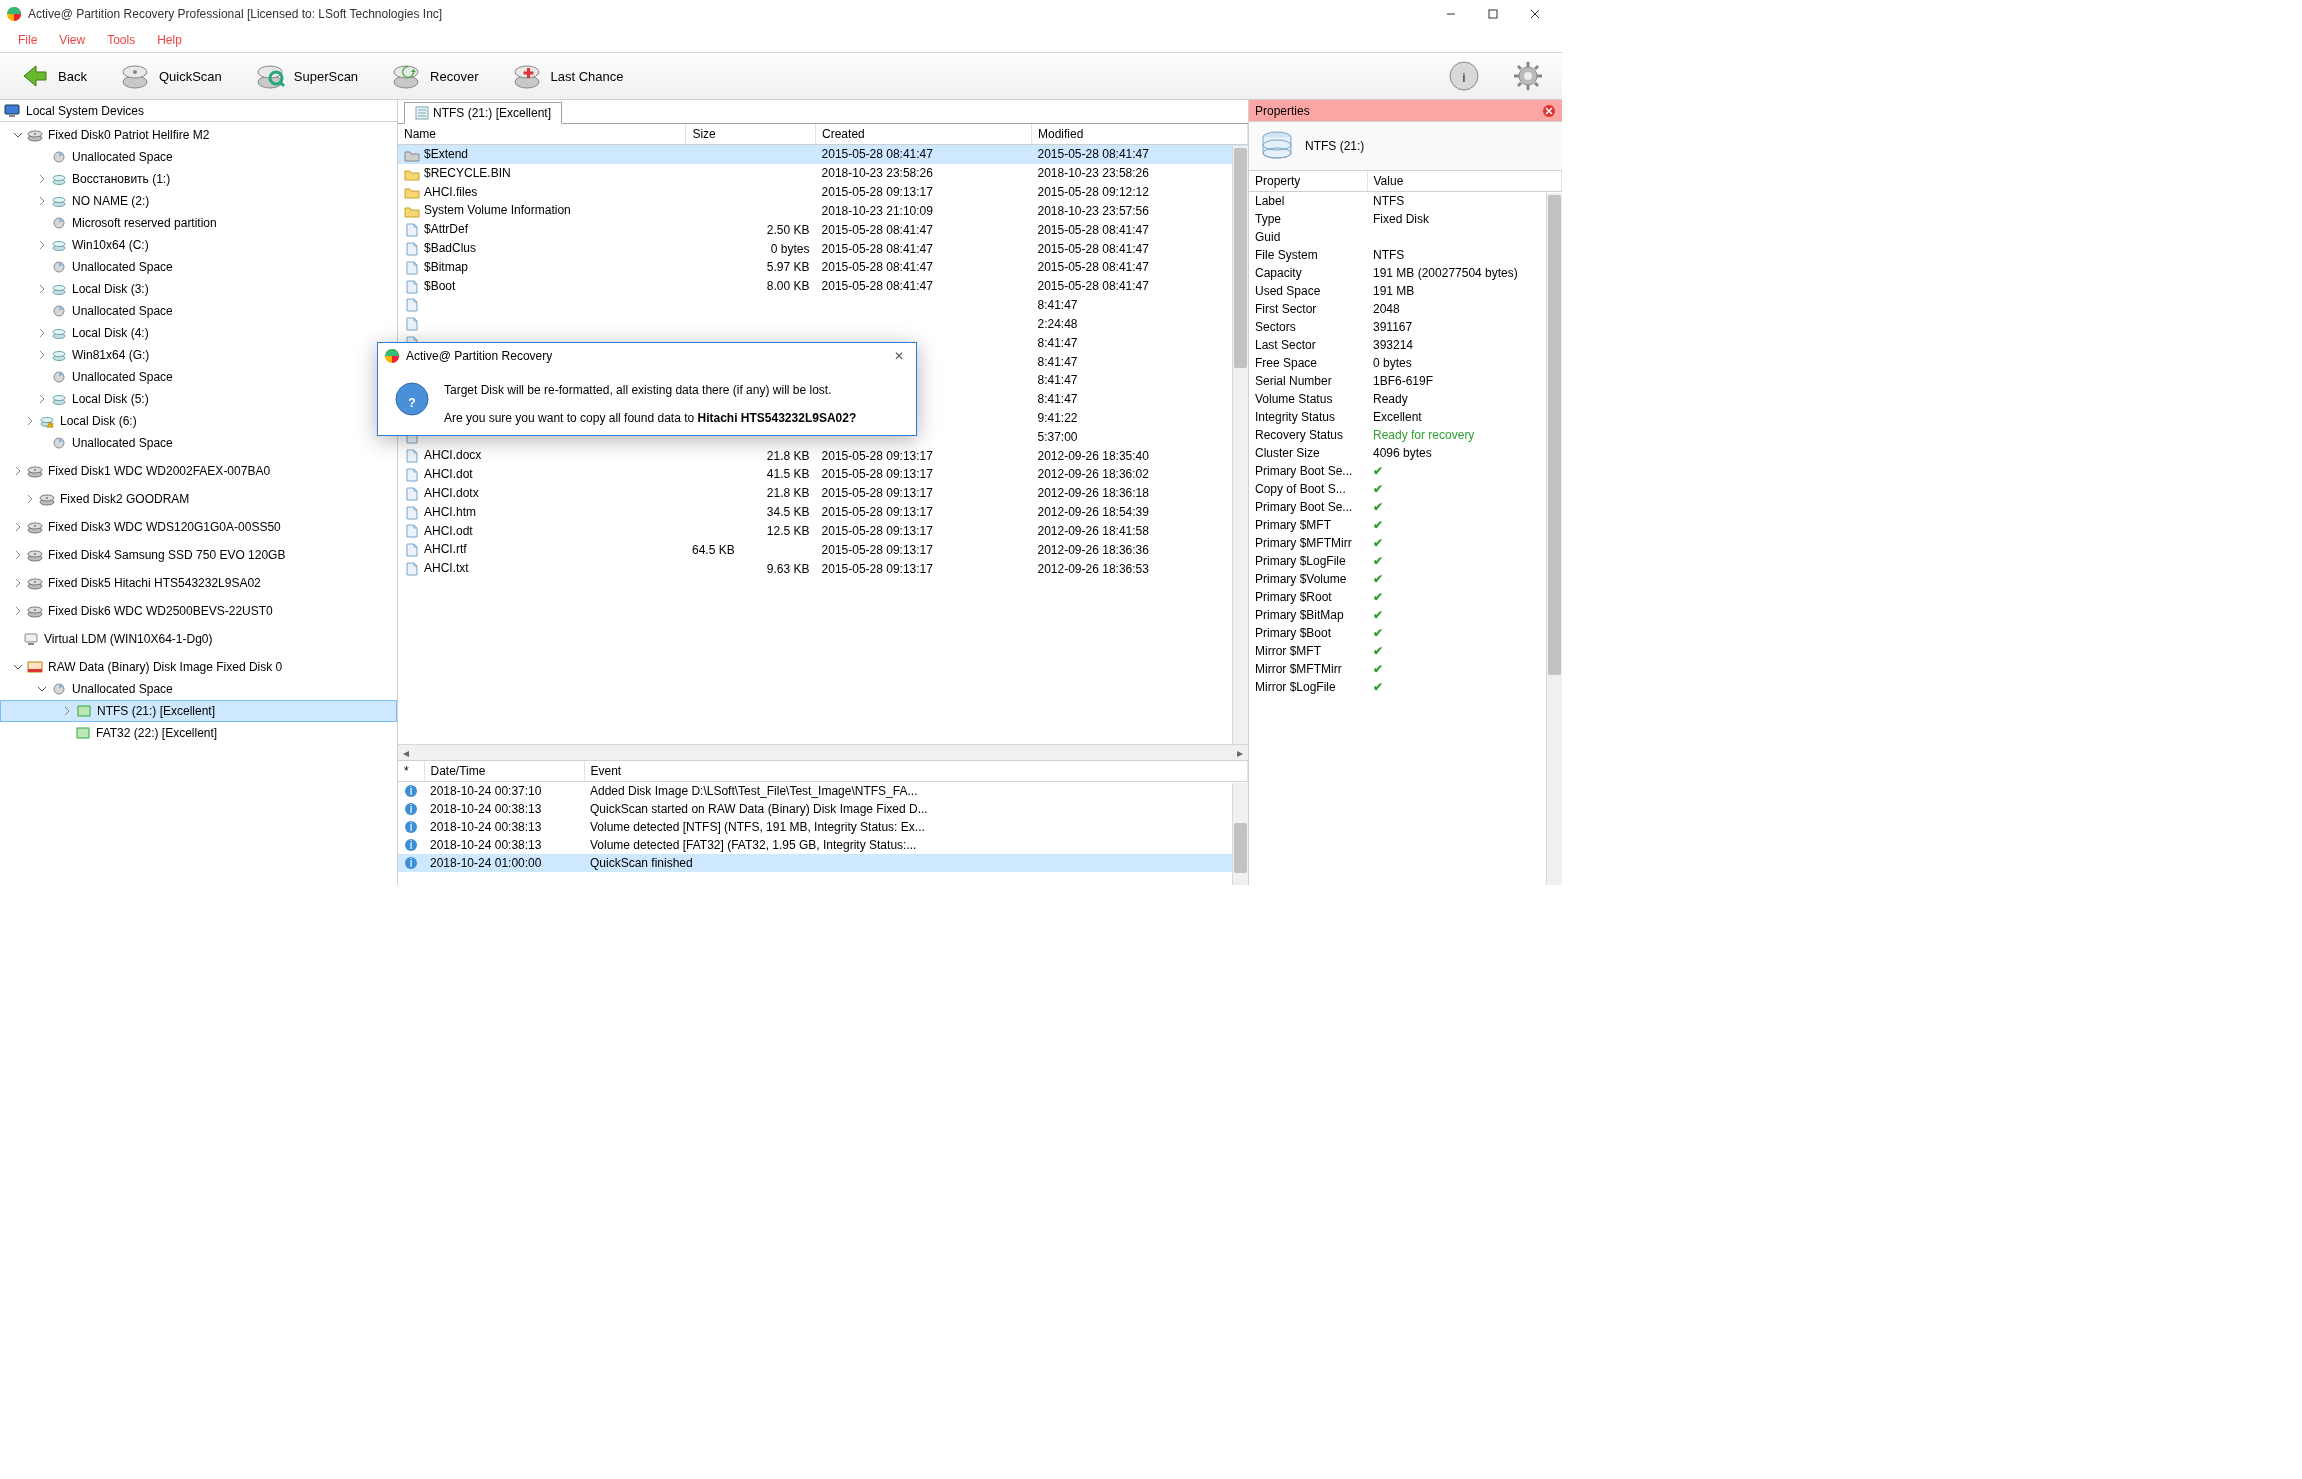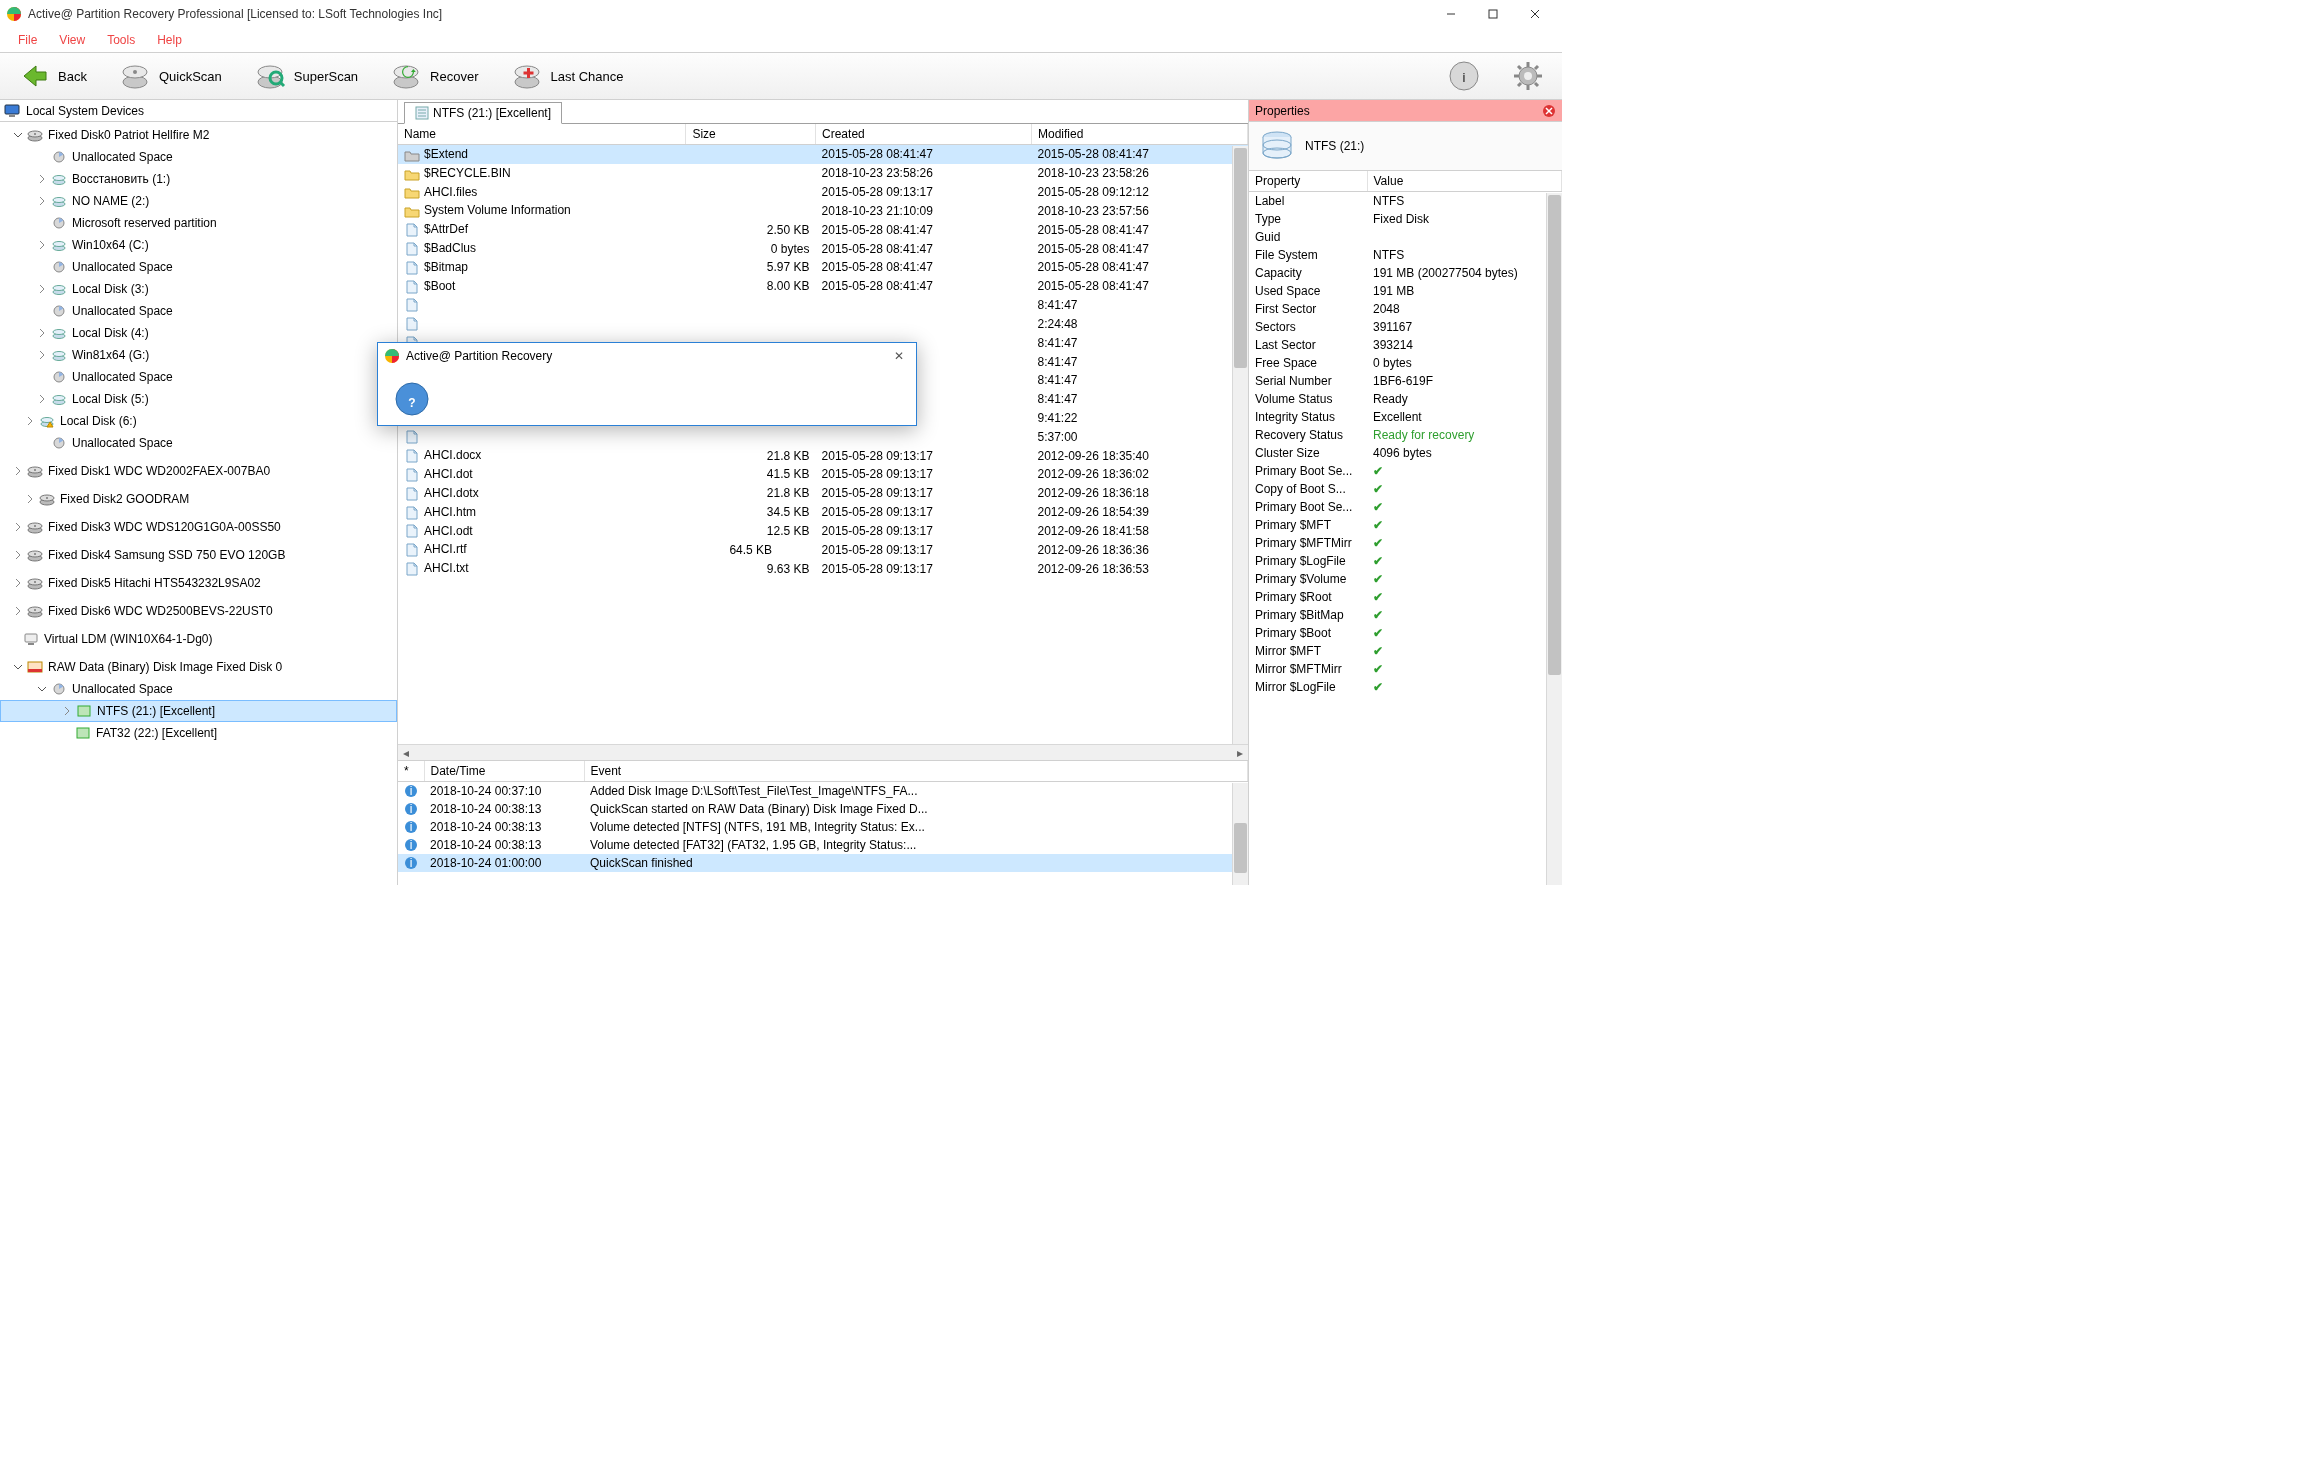--- a/index.html
+++ b/index.html
@@ -778,21 +778,21 @@
                     </svg></span>AHCI.odt</td>
                 <td style="text-align:right">12.5 KB</td>
                 <td>2015-05-28 09:13:17</td>
                 <td>2012-09-26 18:41:58</td>
               </tr>
               <tr class="row">
                 <td><span style="display:inline-block;vertical-align:middle;margin-right:4px"><svg width="16" height="14" viewBox="0 0 16 14">
                       <path d="M3 1h7l3 3v9H3z" fill="#eaf3fb" stroke="#7aa6c9"></path>
                       <path d="M10 1v3h3" fill="none" stroke="#7aa6c9"></path>
                     </svg></span>AHCI.rtf</td>
-                <td style="text-align:center">64.5 KB</td>
+                <td style="text-align:left">64.5 KB</td>
                 <td>2015-05-28 09:13:17</td>
                 <td>2012-09-26 18:36:36</td>
               </tr>
               <tr class="row">
                 <td><span style="display:inline-block;vertical-align:middle;margin-right:4px"><svg width="16" height="14" viewBox="0 0 16 14">
                       <path d="M3 1h7l3 3v9H3z" fill="#eaf3fb" stroke="#7aa6c9"></path>
                       <path d="M10 1v3h3" fill="none" stroke="#7aa6c9"></path>
                     </svg></span>AHCI.txt</td>
                 <td style="text-align:right">9.63 KB</td>
                 <td>2015-05-28 09:13:17</td>
@@ -1045,17 +1045,24 @@
         <span>Active@ Partition Recovery</span>
         <span class="dclose">✕</span>
       </div>
       <div class="dbody">
         <span class="qicon">
             <svg viewBox="0 0 36 36">
               <circle cx="18" cy="18" r="16" fill="#4a90d9" stroke="#2d6aa8"></circle>
               <text x="18" y="26" text-anchor="middle" font-size="24" font-weight="bold" fill="#fff">?</text>
             </svg>
           </span>
+        <div class="dtext">
+          <div>Target Disk will be re-formatted, all existing data there (if any) will be lost.</div>
+          <div style="height:10px"></div>
+          <div>
+            <span>Are you sure you want to copy all found data to </span><b>Hitachi HTS543232L9SA02?</b>
+          </div>
+        </div>
       </div>
     </div>
   </div>
 
 </div>
 
 </body></html>

